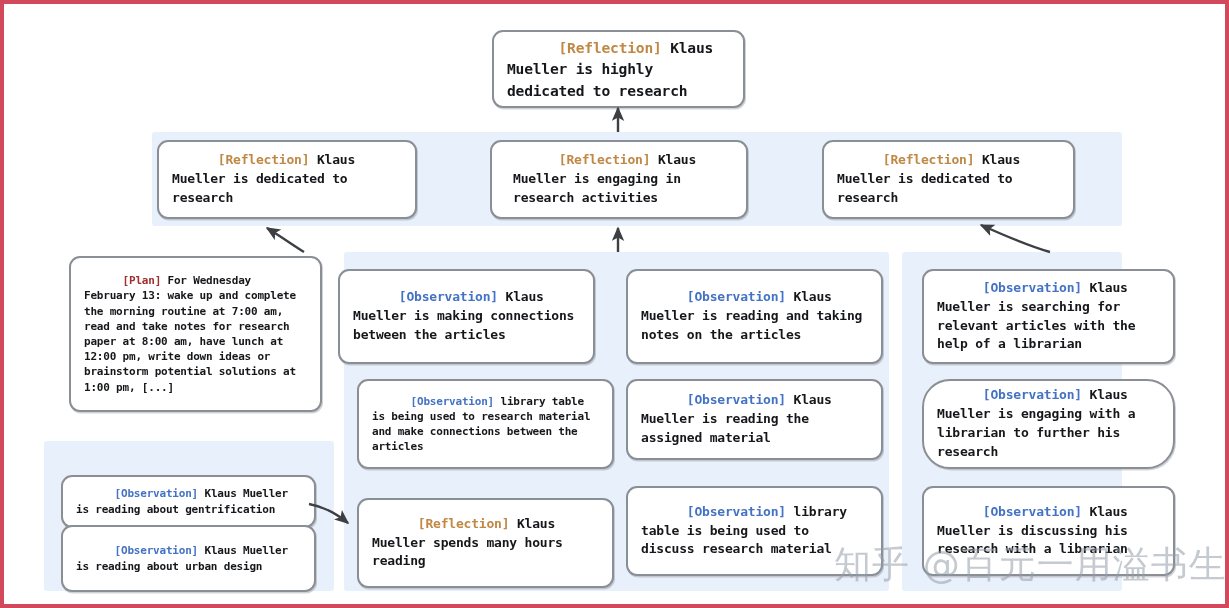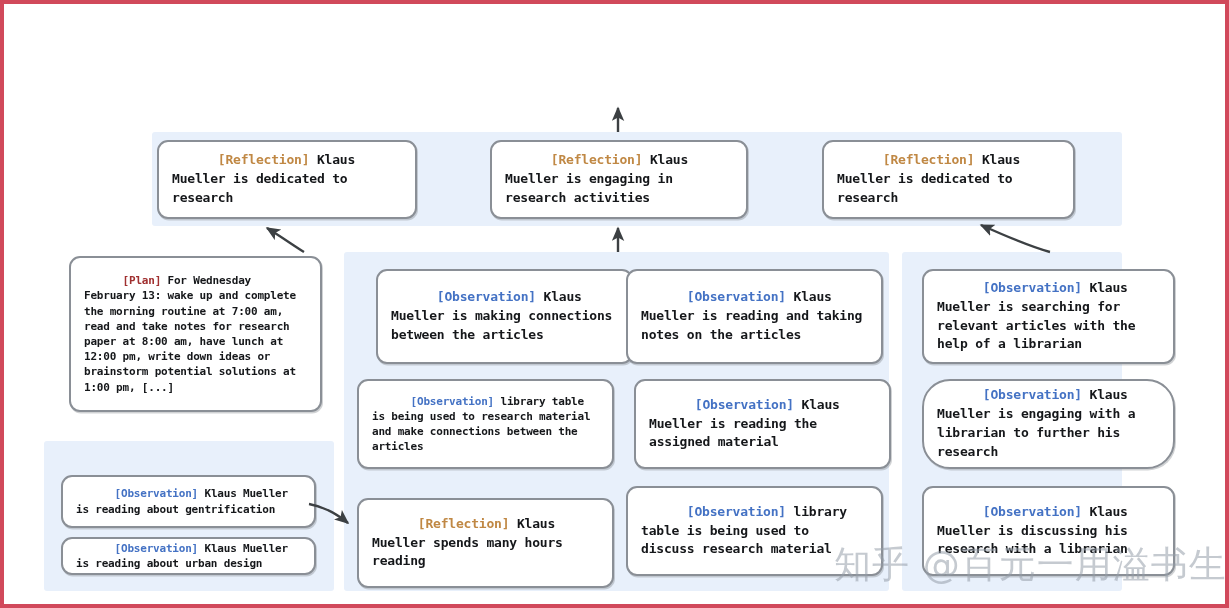--- a/index.html
+++ b/index.html
@@ -101,28 +101,33 @@
 
     <line x1="614" y1="248" x2="614" y2="224" stroke="#3c4043" stroke-width="2.4" marker-end="url(#arrowhead)"></line>
 
     <path d="M300,248 C292,243 276,232 263,224" stroke="#3c4043" stroke-width="2.4" fill="none" marker-end="url(#arrowhead)"></path>
 
     <path d="M1046,248 C1024,242 997,230 977,221" stroke="#3c4043" stroke-width="2.4" fill="none" marker-end="url(#arrowhead)"></path>
 
     <path d="M305,500 C322,503 333,510 344,519" stroke="#3c4043" stroke-width="2.4" fill="none" marker-end="url(#arrowhead)"></path>
   </svg>
 
+  <div class="node" style="left:488px; top:26px; width:253px; height:78px;">
+    <div class="node-text fs-15">
+      <span class="tag tag-reflection">[Reflection]</span><span> Klaus Mueller is highly dedicated to research</span>
+    </div>
+  </div>
 
   <div class="node" style="left:153px; top:136px; width:260px; height:79px;">
     <div class="node-text fs-13">
       <span class="tag tag-reflection">[Reflection]</span><span> Klaus Mueller is dedicated to research</span>
     </div>
   </div>
 
-  <div class="node" style="left:486px; top:136px; width:258px; height:79px;">
+  <div class="node" style="left:486px; top:136px; width:258px; height:79px;padding-left:8px;">
     <div class="node-text fs-13">
       <span class="tag tag-reflection">[Reflection]</span><span> Klaus Mueller is engaging in research activities</span>
     </div>
   </div>
 
   <div class="node" style="left:818px; top:136px; width:253px; height:79px;">
     <div class="node-text fs-13">
       <span class="tag tag-reflection">[Reflection]</span><span> Klaus Mueller is dedicated to research</span>
     </div>
   </div>
@@ -132,27 +137,27 @@
       <span class="tag tag-plan">[Plan]</span><span> For Wednesday February 13: wake up and complete the morning routine at 7:00 am, read and take notes for research paper at 8:00 am, have lunch at 12:00 pm, write down ideas or brainstorm potential solutions at 1:00 pm, [...]</span>
     </div>
   </div>
 
   <div class="node" style="left:57px; top:471px; width:255px; height:53px;">
     <div class="node-text fs-11">
       <span class="tag tag-observation">[Observation]</span><span> Klaus Mueller is reading about gentrification</span>
     </div>
   </div>
 
-  <div class="node" style="left:57px; top:521px; width:255px; height:38px;margin-top:12px;">
+  <div class="node" style="left:57px; top:521px; width:255px; height:67px;">
     <div class="node-text fs-11">
       <span class="tag tag-observation">[Observation]</span><span> Klaus Mueller is reading about urban design</span>
     </div>
   </div>
 
-  <div class="node" style="left:372px; top:265px; width:257px; height:95px;">
+  <div class="node" style="left:334px; top:265px; width:257px; height:95px;">
     <div class="node-text fs-13">
       <span class="tag tag-observation">[Observation]</span><span> Klaus Mueller is making connections between the articles</span>
     </div>
   </div>
 
   <div class="node" style="left:353px; top:375px; width:257px; height:90px;">
     <div class="node-text fs-11">
       <span class="tag tag-observation">[Observation]</span><span> library table is being used to research material and make connections between the articles</span>
     </div>
   </div>
@@ -162,21 +167,21 @@
       <span class="tag tag-reflection">[Reflection]</span><span> Klaus Mueller spends many hours reading</span>
     </div>
   </div>
 
   <div class="node" style="left:622px; top:265px; width:257px; height:95px;">
     <div class="node-text fs-13">
       <span class="tag tag-observation">[Observation]</span><span> Klaus Mueller is reading and taking notes on the articles</span>
     </div>
   </div>
 
-  <div class="node" style="left:622px; top:375px; width:257px; height:90px;margin-left:8px;">
+  <div class="node" style="left:622px; top:375px; width:257px; height:81px;">
     <div class="node-text fs-13">
       <span class="tag tag-observation">[Observation]</span><span> Klaus Mueller is reading the assigned material</span>
     </div>
   </div>
 
   <div class="node" style="left:622px; top:482px; width:257px; height:90px;">
     <div class="node-text fs-13">
       <span class="tag tag-observation">[Observation]</span><span> library table is being used to discuss research material</span>
     </div>
   </div>

